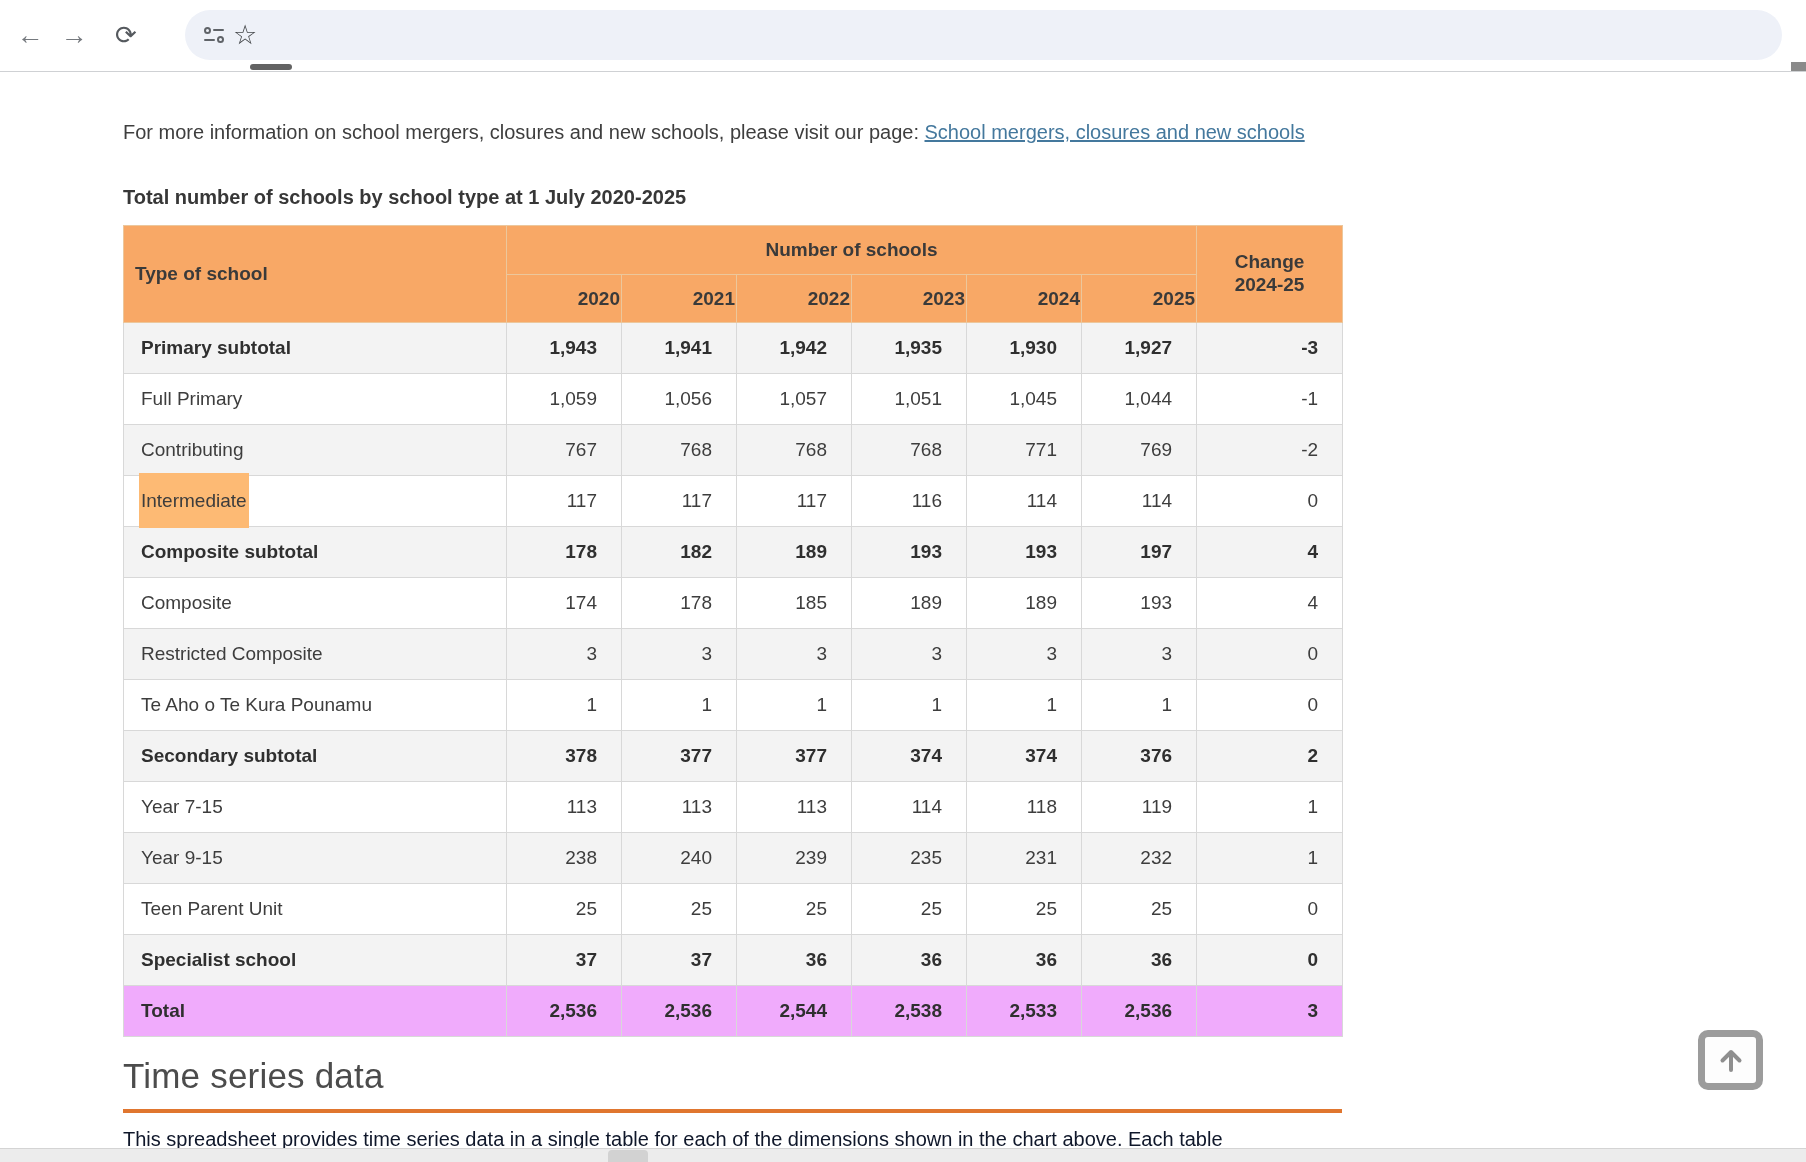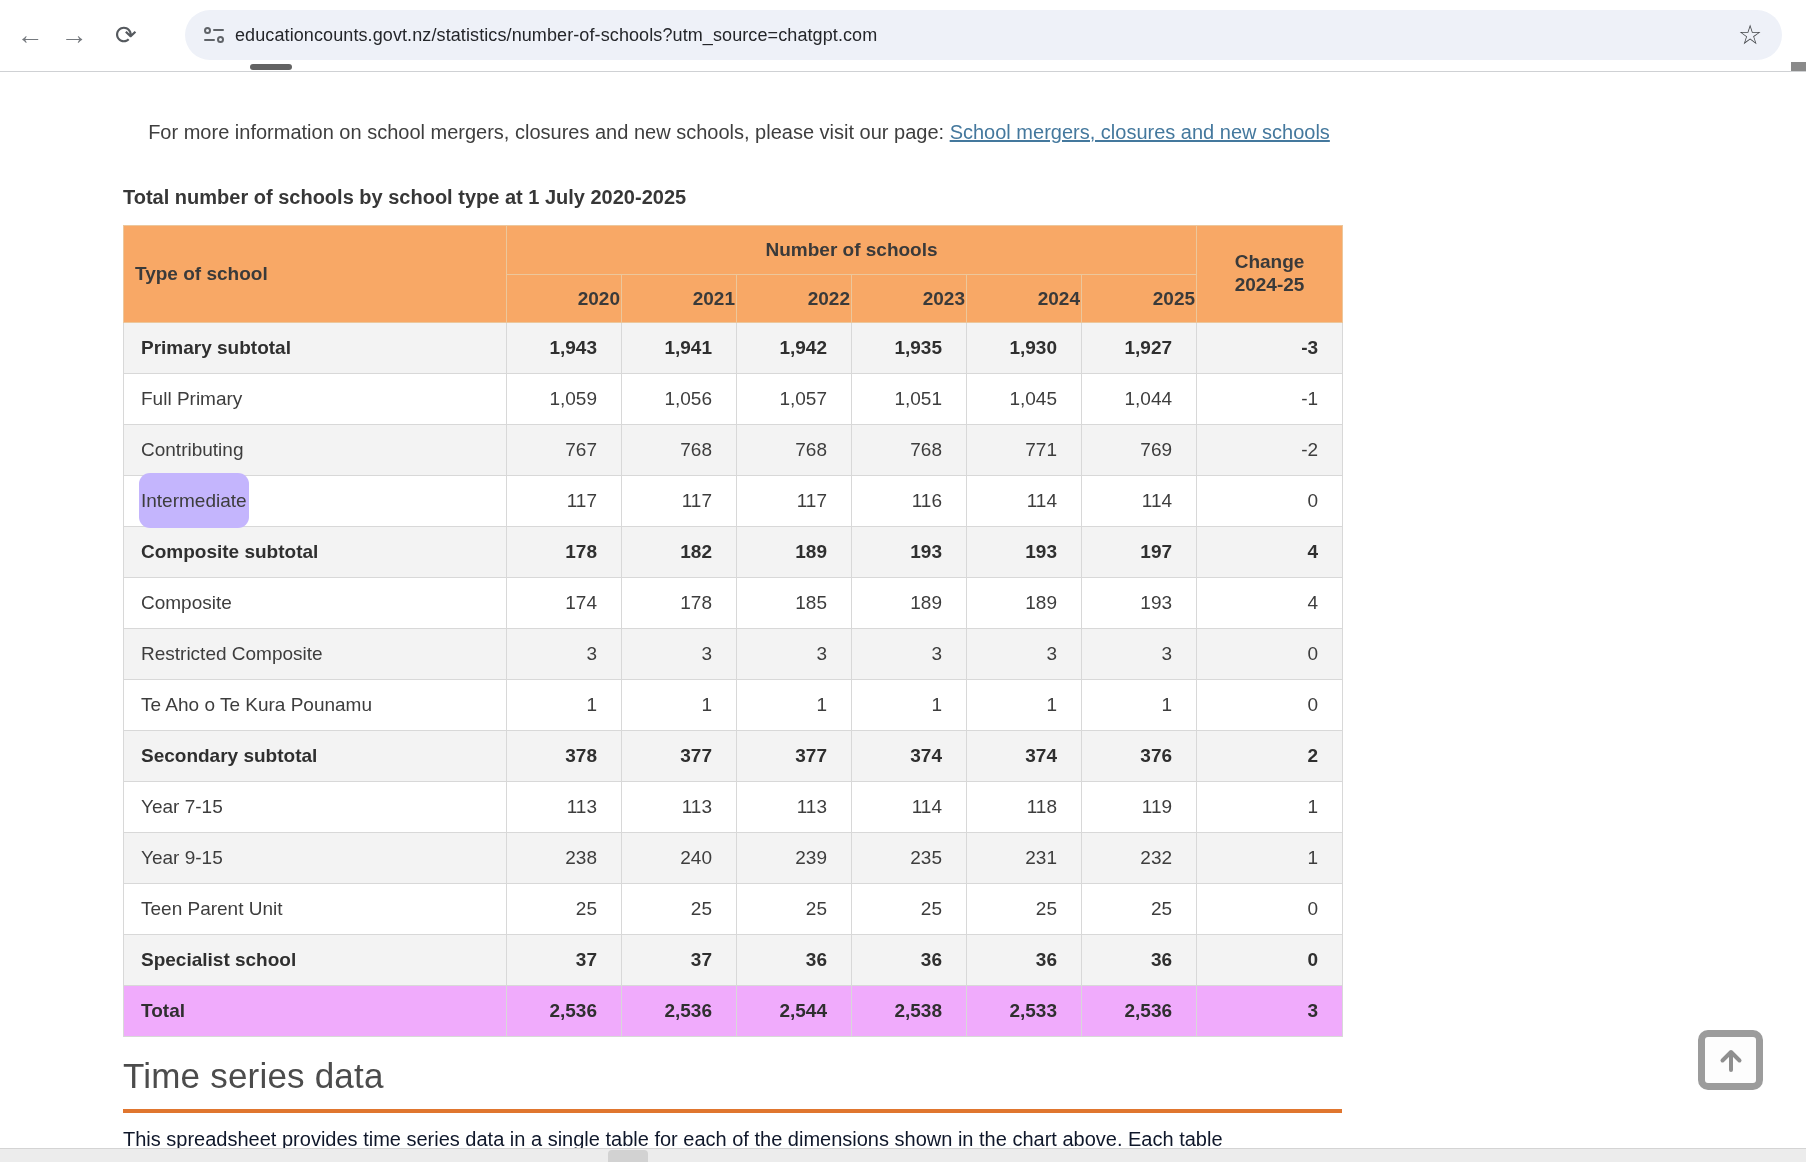--- a/index.html
+++ b/index.html
@@ -43,21 +43,21 @@
     width:40px;height:40px;margin-right:12px;flex:0 0 auto;
     display:flex;align-items:center;justify-content:center;
     font-size:27px;color:#44474a;cursor:pointer;
   }
   
   .smudge{position:absolute;left:250px;top:64px;width:42px;height:6px;background:#3c3c3c;border-radius:3px;opacity:.8;}
   .vscroll-thumb{position:absolute;right:0;top:62px;width:15px;height:9px;background:#8a8a8a;}
   
   .intro{
     position:absolute;left:123px;top:96px;width:1232px;
-    font-size:20px;line-height:33px;color:#3e3e3e;text-align:center;
+    font-size:20px;line-height:33px;color:#3e3e3e;
   }
   .intro a{color:#44789d;text-decoration:underline;cursor:pointer;}
   .table-title{
     position:absolute;left:123px;top:186px;
     font-size:20px;font-weight:bold;color:#373737;
   }
   
   table.schools{
     position:absolute;left:123px;top:225px;
     border-collapse:collapse;table-layout:fixed;width:1219px;
@@ -75,21 +75,21 @@
   th.h-year{height:45px;text-align:right;}
   th.h-change{text-align:center;padding:0 22px;line-height:1.2;}
   table.schools td{
     border:1px solid #d8d8d8;height:48px;background:#ffffff;
   }
   td.type-cell{text-align:left;padding-left:17px;}
   td.num{text-align:right;padding-right:24px;}
   tr.shaded td{background:#f3f3f3;margin-top:8px;}
   tr.bold-row td{font-weight:bold;color:#2f2f2f;}
   tr.total-row td{background:#f0abfc;font-weight:bold;color:#2f2f2f;}
-  .selection{background:#c4b5fd;padding:17px 2px;margin:-1px -2px;border-radius:11px;}
+  .selection{background:#fdba74;padding:17px 2px;margin:-1px -2px;}
   
   .section-heading{
     position:absolute;left:123px;top:1056px;
     font-size:35px;font-weight:400;color:#4c4c4c;letter-spacing:.2px;
   }
   .orange-rule{
     position:absolute;left:123px;top:1109px;width:1219px;height:4px;
     background:#e0762f;
   }
   .bottom-text{
@@ -118,21 +118,20 @@
   <div class="nav-btn back">←</div>
   <div class="nav-btn">→</div>
   <div class="nav-btn reload">⟳</div>
   <div class="omnibox">
     <div class="site-info">
       <div class="dot d1"></div>
       <div class="bar b1"></div>
       <div class="bar b2"></div>
       <div class="dot d2"></div>
     </div>
-    <div class="url-text">educationcounts.govt.nz/statistics/number-of-schools?utm_source=chatgpt.com</div>
     <div class="star-btn">☆</div>
   </div>
 </div>
 <div class="smudge"></div>
 <div class="vscroll-thumb"></div>
 
 <p class="intro"><span>For more information on school mergers, closures and new schools, please visit our page: </span><a>School mergers, closures and new schools</a></p>
 
 <div class="table-title">Total number of schools by school type at 1 July 2020-2025</div>
 

